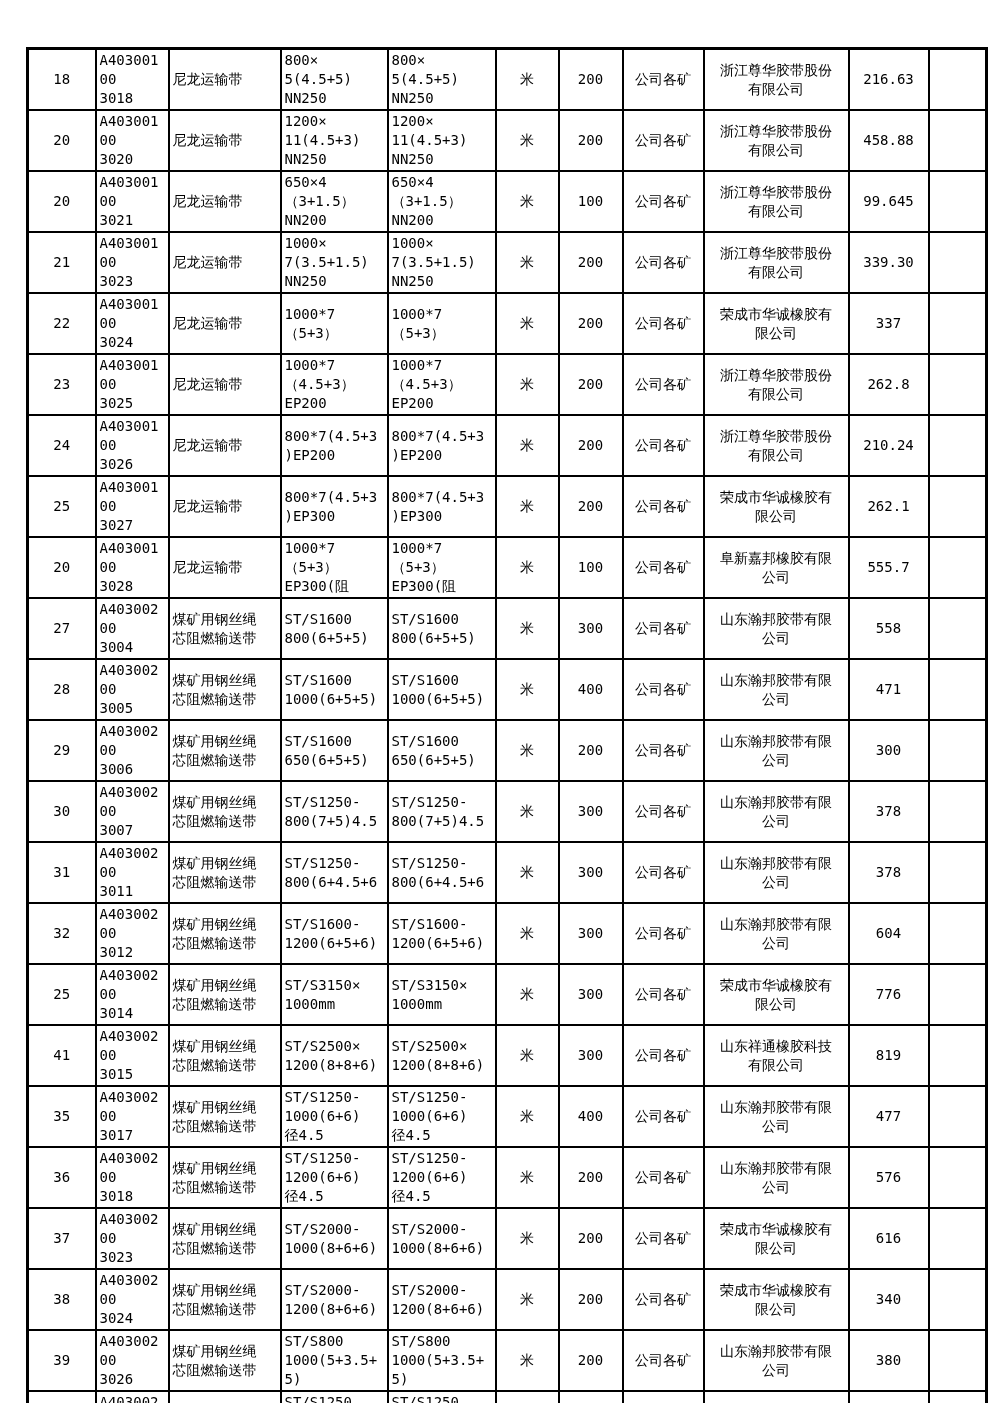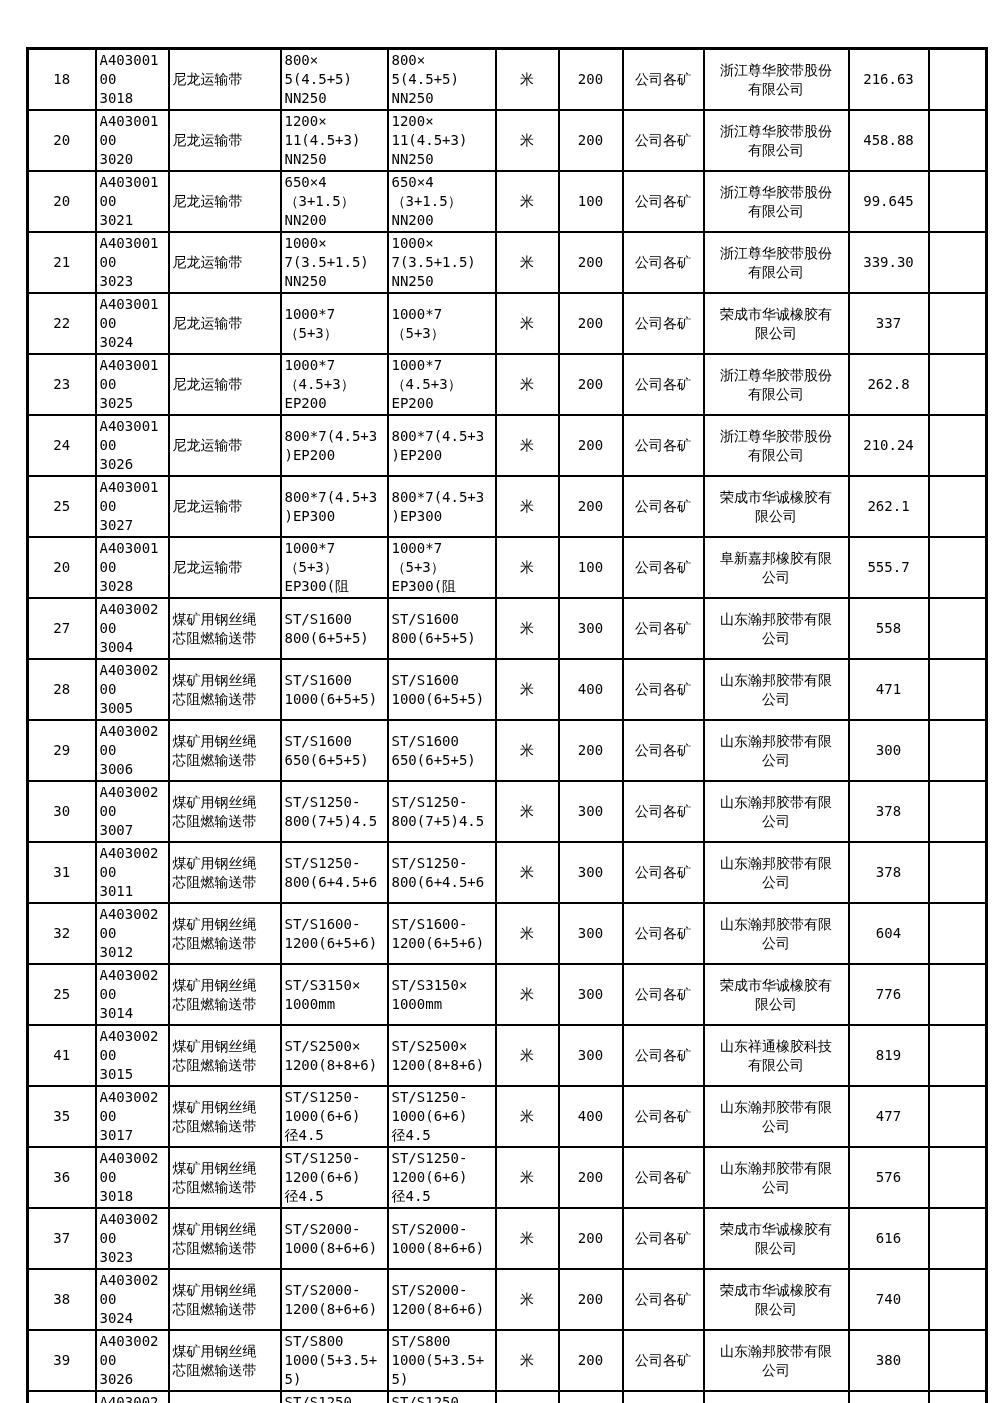--- a/index.html
+++ b/index.html
@@ -446,21 +446,21 @@
 芯阻燃输送带</td>
           <td class="l pre mono">ST/S2000-
 1200(8+6+6)</td>
           <td class="l pre mono">ST/S2000-
 1200(8+6+6)</td>
           <td class="c">米</td>
           <td class="c mono">200</td>
           <td class="c">公司各矿</td>
           <td class="c pre">荣成市华诚橡胶有
 限公司</td>
-          <td class="c mono">740</td>
+          <td class="c mono">340</td>
           <td class="c"></td>
         </tr>
         <tr>
           <td class="c mono">39</td>
           <td class="l pre mono">A40300200
 3026</td>
           <td class="l pre">煤矿用钢丝绳
 芯阻燃输送带</td>
           <td class="l pre mono">ST/S800
 1000(5+3.5+

